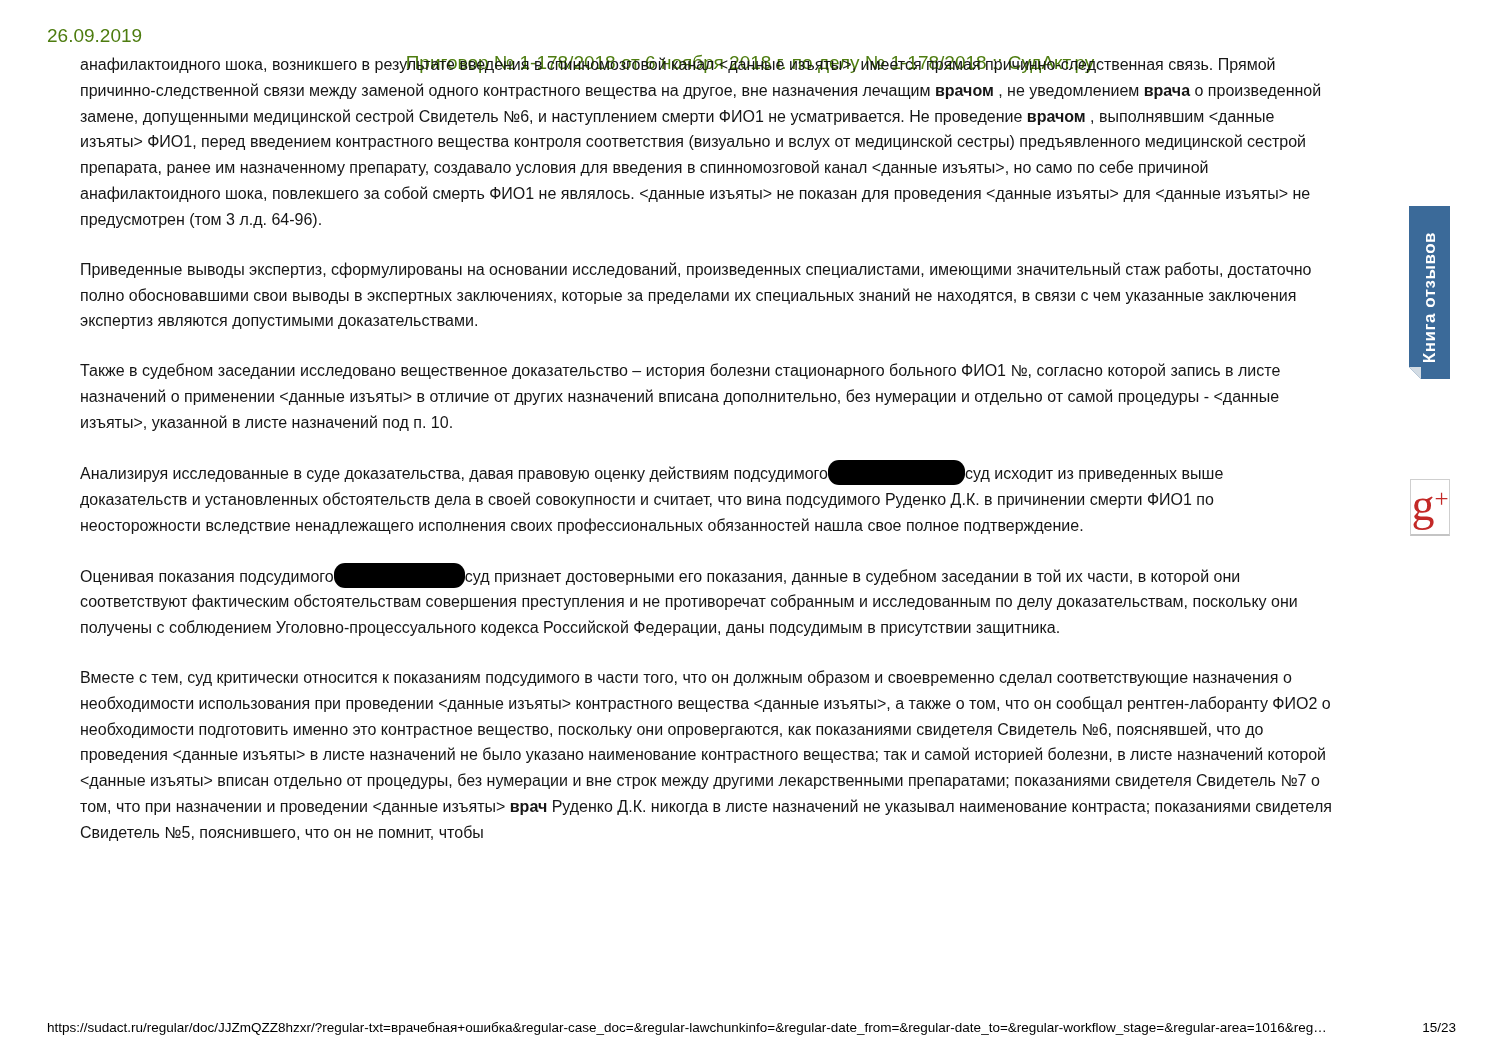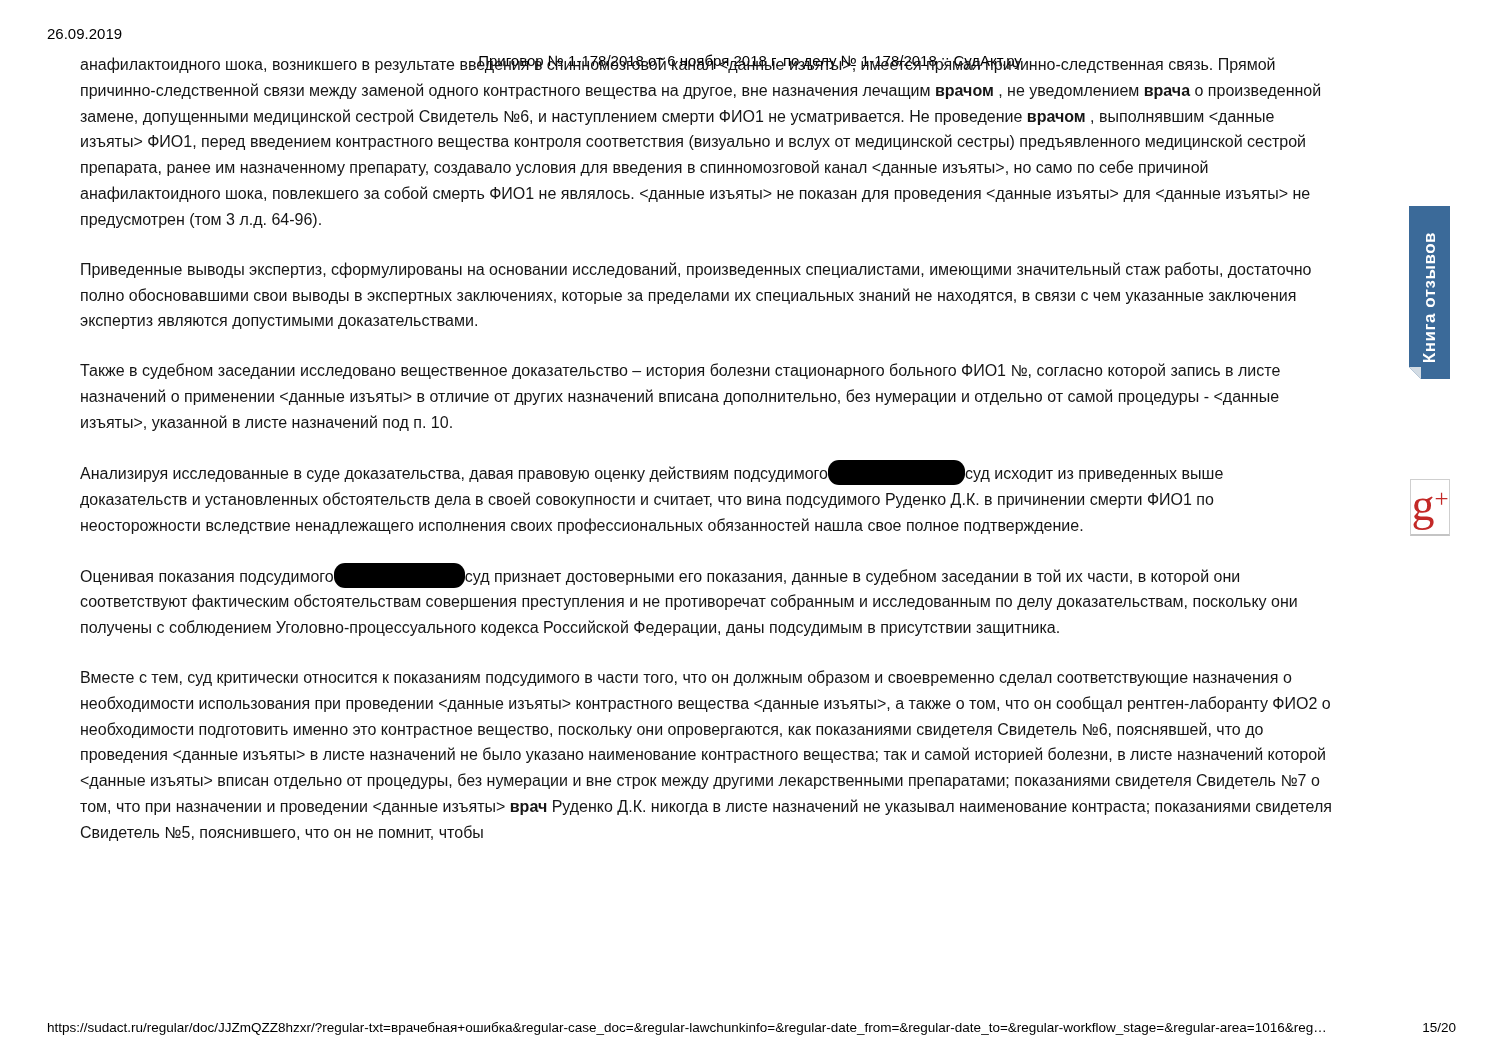--- a/index.html
+++ b/index.html
@@ -16,22 +16,22 @@
     color: #1a1a1a;
   }
 
   
   .print-header {
     position: absolute;
     top: 25px;
     left: 47px;
     right: 47px;
     height: 18px;
-    font-size: 15px;
-    color: #000000;
+    font-size: 19px;
+    color: #4d7c0f;
   }
   .print-header .date {
     position: absolute;
     left: 0;
     top: 0;
   }
   .print-header .title {
     display: block;
     width: 100%;
     text-align: center;
@@ -166,14 +166,14 @@
 </div>
 <div class="tab-fold"></div>
 
 <div class="gplus">
   <span class="g">g</span>
   <span class="plus">+</span>
 </div>
 
 <div class="print-footer">
   <span class="url">https://sudact.ru/regular/doc/JJZmQZZ8hzxr/?regular-txt=врачебная+ошибка&amp;regular-case_doc=&amp;regular-lawchunkinfo=&amp;regular-date_from=&amp;regular-date_to=&amp;regular-workflow_stage=&amp;regular-area=1016&amp;reg…</span>
-  <span class="page-num">15/20</span>
+  <span class="page-num">15/23</span>
 </div>
 
 </body></html>

